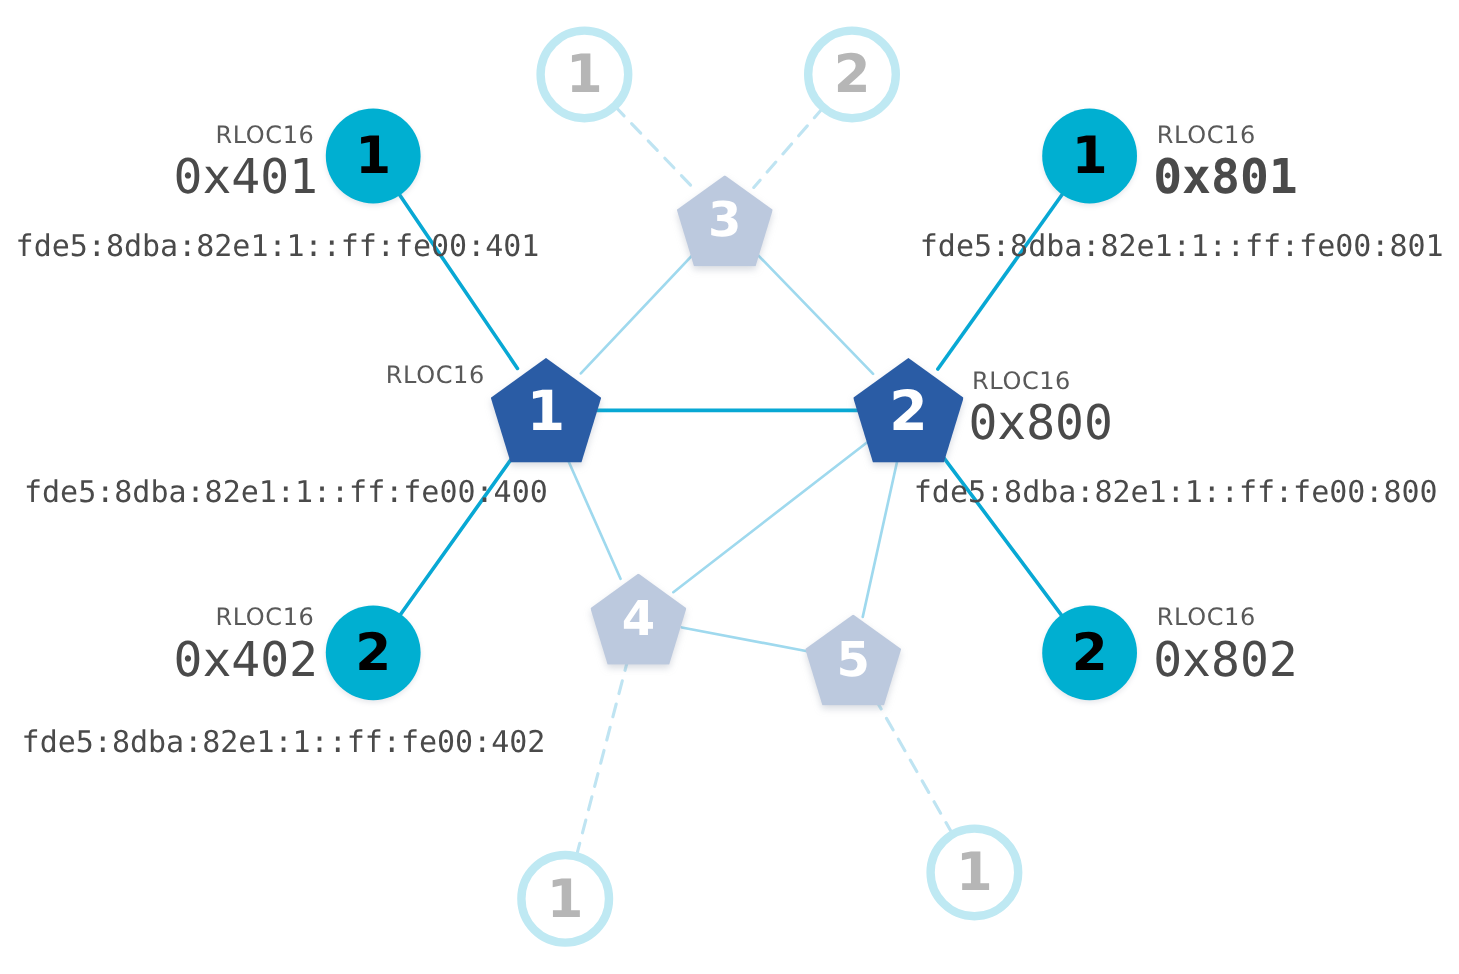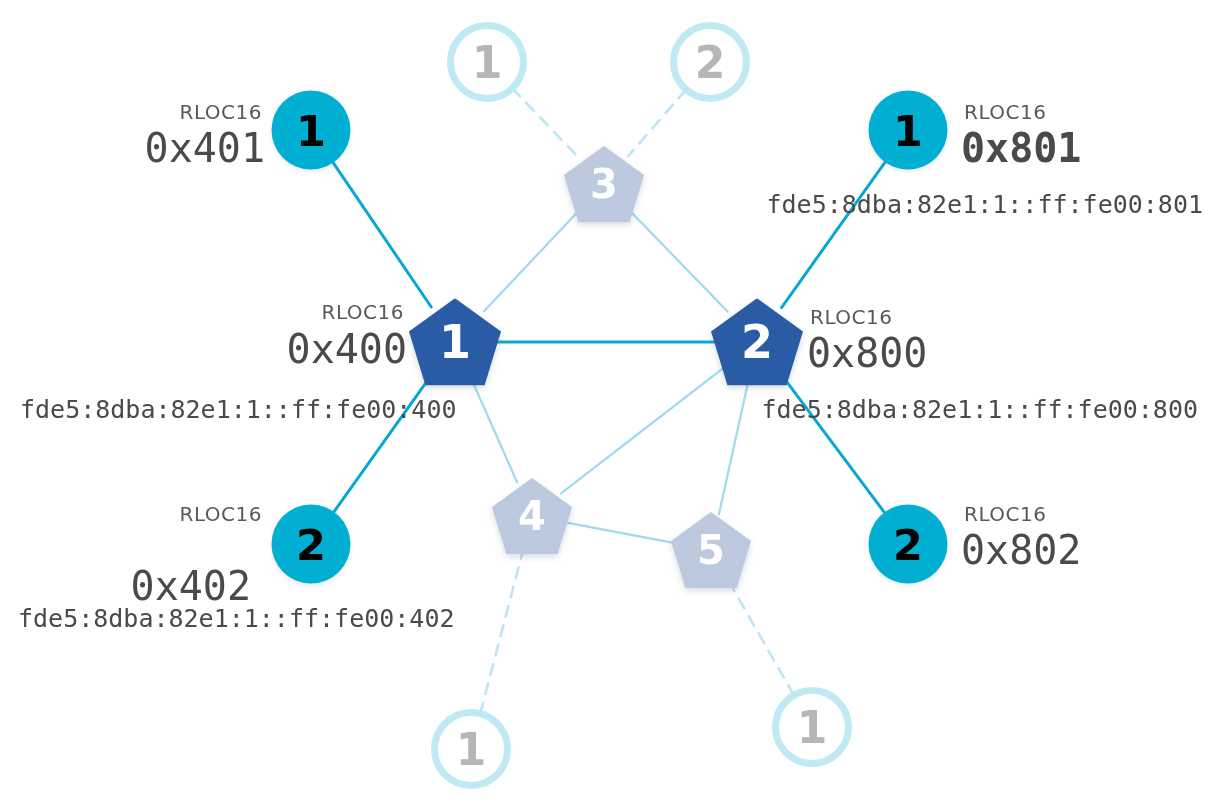--- a/index.html
+++ b/index.html
@@ -144,25 +144,25 @@
         <div class="pent pent-active" style="width: 92px; height: 87.4px; display: flex; align-items: center; justify-content: center; font-size: 46px;">2</div>
       </div>
       <div class="node circle-active circle-shadow" style="left: 311px; top: 130px; width: 79px; height: 79px; font-size: 43px;">1</div>
       <div class="node circle-active circle-shadow" style="left: 908px; top: 130px; width: 79px; height: 79px; font-size: 43px;">1</div>
       <div class="node circle-active circle-shadow" style="left: 311px; top: 544px; width: 79px; height: 79px; font-size: 43px;">2</div>
       <div class="node circle-active circle-shadow" style="left: 908px; top: 544px; width: 79px; height: 79px; font-size: 43px;">2</div>
     </div>
   <div id="labels">
       <div class="lbl lbl-rloc-cap ta-right" style="left: 262px; top: 100px;">RLOC16</div>
       <div class="lbl lbl-rloc-val ta-right" style="left: 265px; top: 125px;">0x401</div>
+      <div class="lbl lbl-ip" style="left: 13px; top: 190px;">fde5:8dba:82e1:1::ff:fe00:401</div>
       <div class="lbl lbl-rloc-cap ta-right" style="left: 404px; top: 300px;">RLOC16</div>
-      <div class="lbl lbl-rloc-val ta-right" style="left: 407px; top: 326px;">0x400</div>
       <div class="lbl lbl-ip" style="left: 20px; top: 395px;">fde5:8dba:82e1:1::ff:fe00:400</div>
       <div class="lbl lbl-rloc-cap ta-right" style="left: 262px; top: 502px;">RLOC16</div>
-      <div class="lbl lbl-rloc-val ta-right" style="left: 251px; top: 527px; margin-top: 36px;">0x402</div>
+      <div class="lbl lbl-rloc-val ta-right" style="left: 265px; top: 527px;">0x402</div>
       <div class="lbl lbl-ip" style="left: 18px; top: 604px;">fde5:8dba:82e1:1::ff:fe00:402</div>
       <div class="lbl lbl-rloc-cap" style="left: 964px; top: 100px;">RLOC16</div>
       <div class="lbl lbl-rloc-val" style="left: 961px; top: 125px; font-weight: bold;">0x801</div>
       <div class="lbl lbl-ip ta-right" style="left: 1203px; top: 190px;">fde5:8dba:82e1:1::ff:fe00:801</div>
       <div class="lbl lbl-rloc-cap" style="left: 810px; top: 305px;">RLOC16</div>
       <div class="lbl lbl-rloc-val" style="left: 807px; top: 330px;">0x800</div>
       <div class="lbl lbl-ip ta-right" style="left: 1198px; top: 395px;">fde5:8dba:82e1:1::ff:fe00:800</div>
       <div class="lbl lbl-rloc-cap" style="left: 964px; top: 502px;">RLOC16</div>
       <div class="lbl lbl-rloc-val" style="left: 961px; top: 527px;">0x802</div>
     </div>

